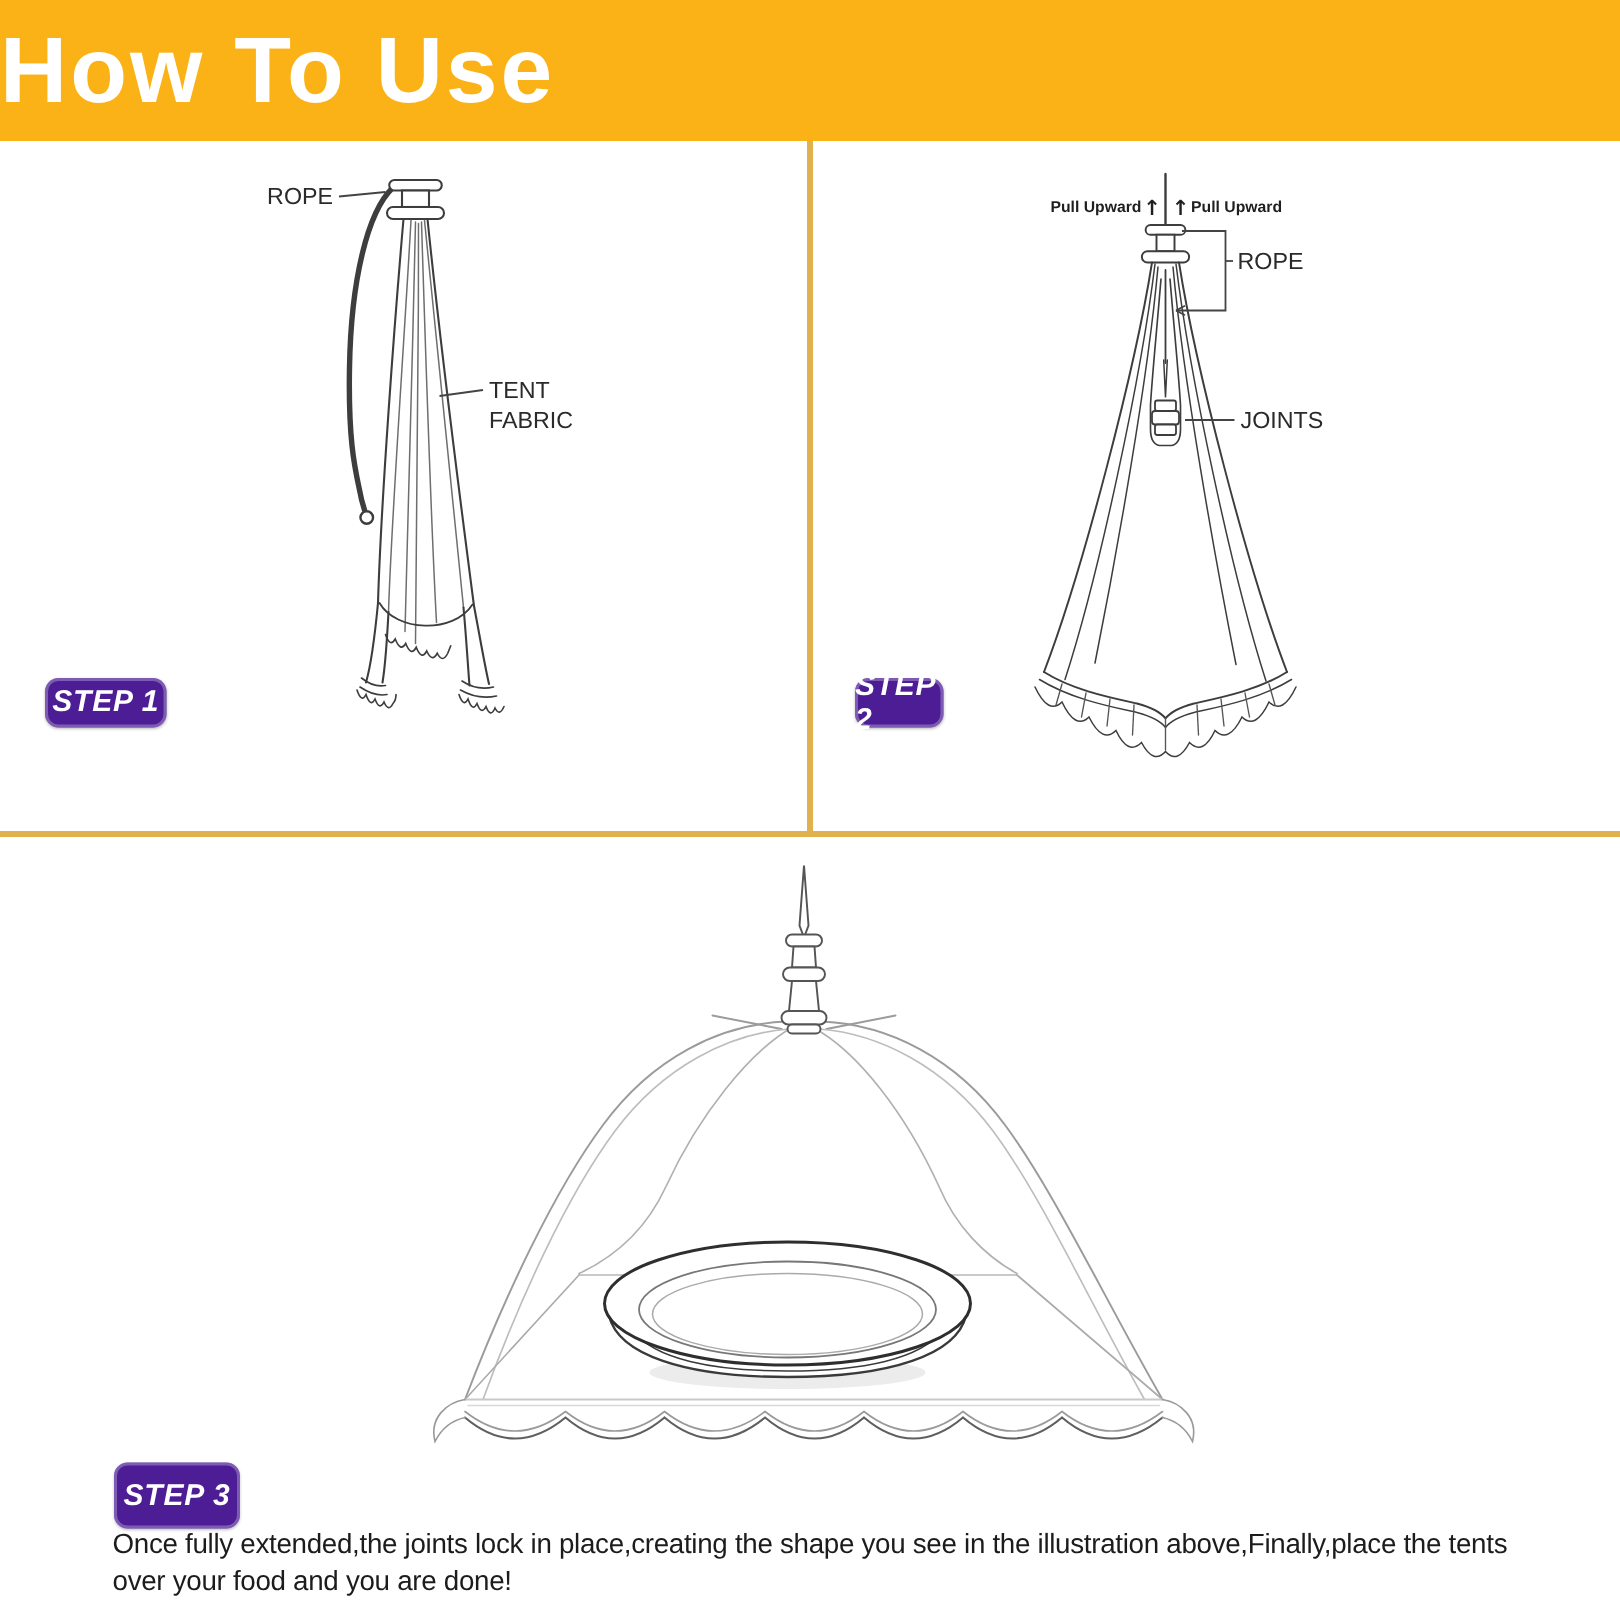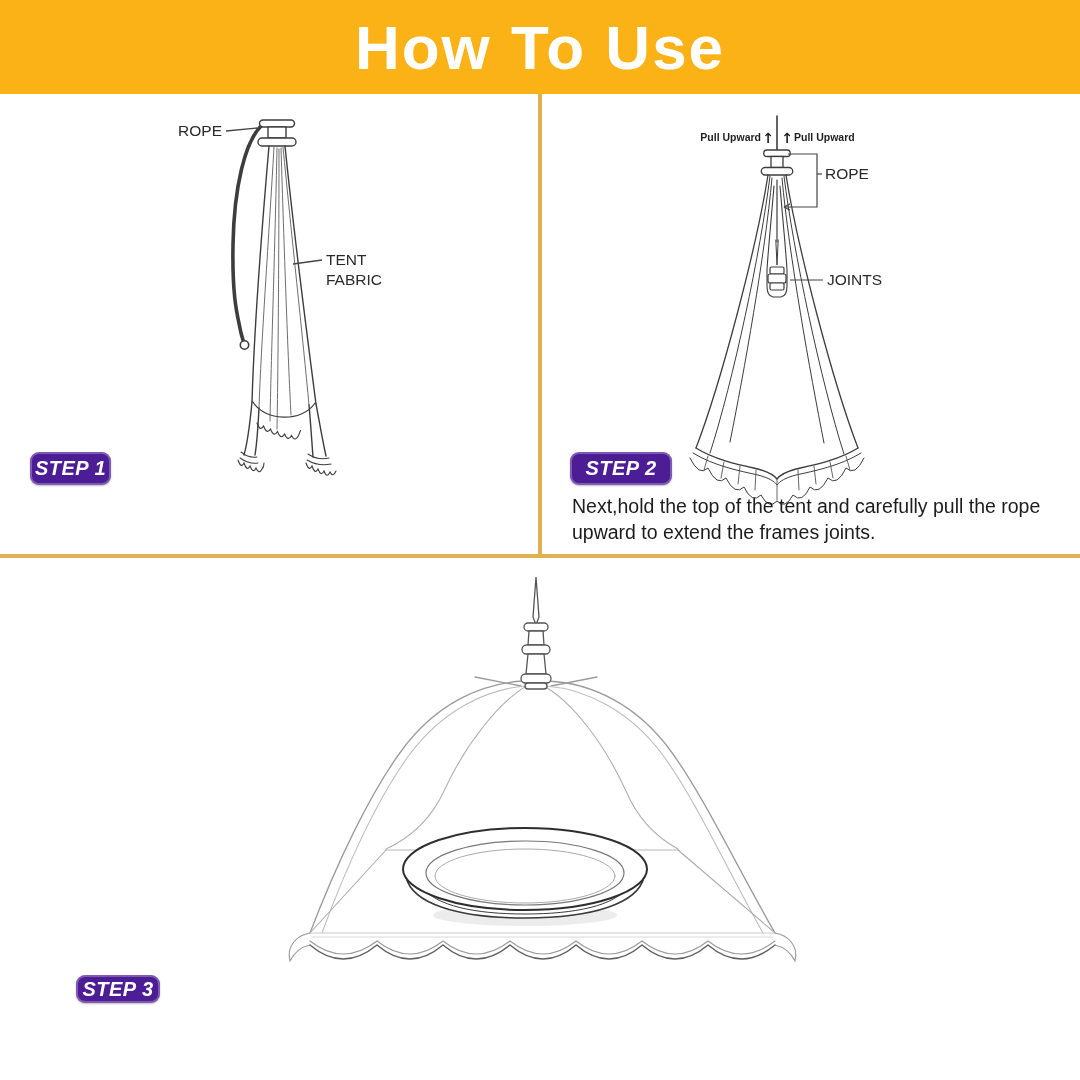--- a/index.html
+++ b/index.html
@@ -2,36 +2,36 @@
 <html><head>
 <meta charset="utf-8">
 <style>
   html,body{margin:0;padding:0;background:#ffffff;}
   .page{
     position:relative;width:1080px;height:1080px;background:#ffffff;
     overflow:hidden;font-family:"Liberation Sans",sans-serif;
   }
   .header{
     position:absolute;left:0;top:0;width:1080px;height:94px;
-    background:#FBB216;display:flex;align-items:center;justify-content:center;
+    background:#FBB216;display:flex;align-items:center;
   }
   .header h1{
     margin:0;color:#ffffff;font-size:62px;font-weight:bold;letter-spacing:2px;
   }
   .v-divider{position:absolute;left:538px;top:94px;width:4px;height:462px;background:#E2B14F;}
   .h-divider{position:absolute;left:0;top:554px;width:1080px;height:4px;background:#E2B14F;}
   .step-badge{
     position:absolute;background:#4c1d95;color:#ffffff;
     font-weight:bold;font-style:italic;font-size:20px;letter-spacing:.5px;
     display:flex;align-items:center;justify-content:center;border-radius:9px;
     box-shadow:inset 0 0 0 2px rgba(255,255,255,.28), 0 1px 2px rgba(0,0,0,.25);
   }
   #badge-1{left:30px;top:452px;width:81px;height:33px;}
-  #badge-2{left:570px;top:452px;width:102px;height:33px;}
-  #badge-3{left:76px;top:975px;width:84px;height:28px;}
+  #badge-2{left:570px;top:452px;width:59px;height:33px;}
+  #badge-3{left:76px;top:975px;width:84px;height:44px;}
   .step-text{
     position:absolute;color:#1c1c1c;font-size:19.5px;line-height:1.33;
   }
   #text-1{left:32px;top:494px;width:472px;}
   #text-2{left:572px;top:494px;width:482px;}
   #text-3{left:75px;top:1017px;width:952px;font-size:18.5px;letter-spacing:-0.2px;}
   .illus{position:absolute;}
   #illus-1{left:150px;top:105px;}
   #illus-2{left:660px;top:110px;}
   #illus-3{left:270px;top:565px;}
@@ -207,15 +207,15 @@
         <ellipse cx="255" cy="308" rx="99" ry="32" fill="none" stroke="#777777" stroke-width="1.2"></ellipse>
         <ellipse cx="255" cy="311" rx="90" ry="27" fill="none" stroke="#aaaaaa" stroke-width="1"></ellipse>
       </g>
     </g>
   </svg>
 
   <div id="badge-1" class="step-badge">STEP 1</div>
   <div id="badge-2" class="step-badge">STEP 2</div>
   <div id="badge-3" class="step-badge">STEP 3</div>
 
-  <div id="text-2" class="step-text">Next,hold the top of the tent and carefully pull the rope upward to extend the frames joints.</div>
+  <div id="text-3" class="step-text">Once fully extended,the joints lock in place,creating the shape you see in the illustration above,Finally,place the tents over your food and you are done!</div>
 
 </div>
 
 </body></html>

